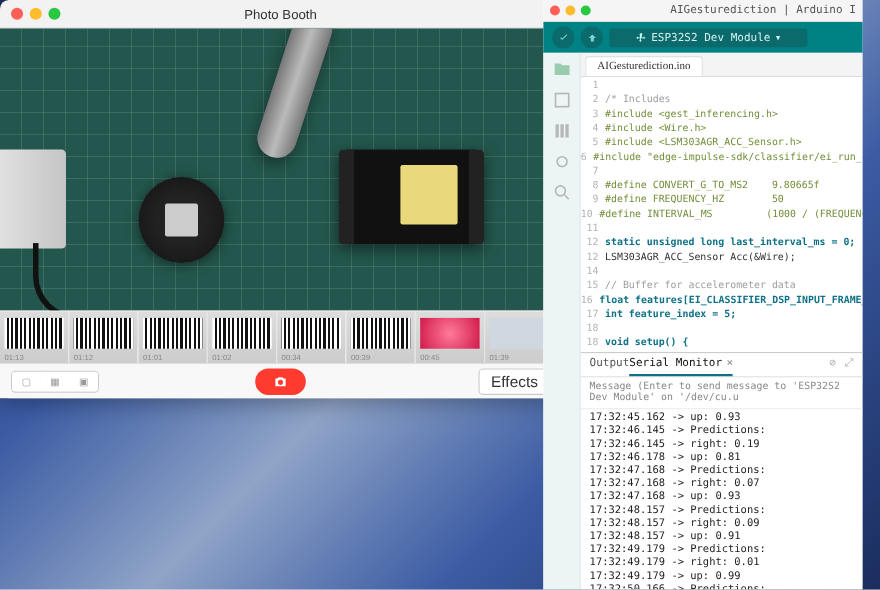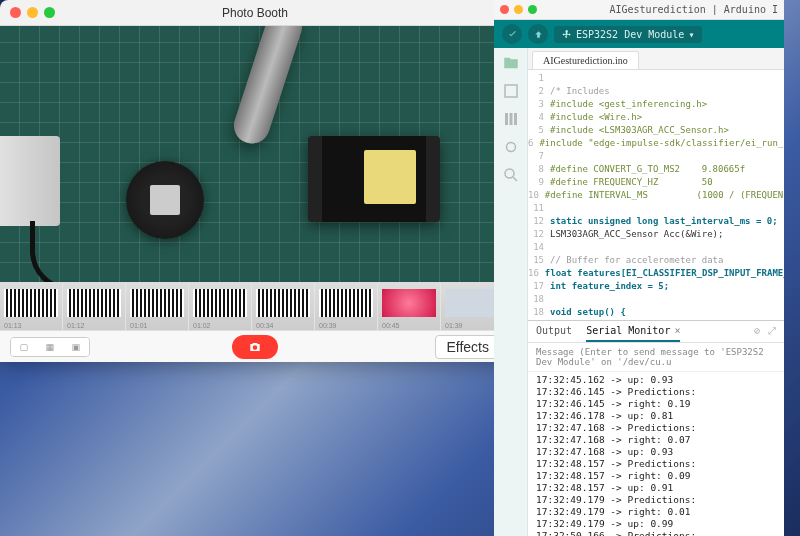--- a/index.html
+++ b/index.html
@@ -34,33 +34,33 @@
 .effects-btn{position:absolute;right:10px;padding:3px 10px;font-size:14px;background:#fff;border:1px solid #ccc;border-radius:4px;color:#333;}
 .mode-seg{position:absolute;left:10px;display:flex;border:1px solid #ccc;border-radius:4px;overflow:hidden;}
 .mode-seg span{width:26px;height:18px;background:#fff;display:flex;align-items:center;justify-content:center;font-size:9px;color:#999;}
 .arduino{position:absolute;top:0;right:16px;bottom:0;width:290px;background:#fff;display:flex;flex-direction:column;font-family:Menlo,Consolas,monospace;}
 .ard-titlebar{height:20px;background:#f5f5f5;border-bottom:1px solid #ddd;display:flex;align-items:center;padding:0 6px;gap:5px;}
 .ard-titlebar .dot{width:9px;height:9px;}
 .ard-title{font-size:10px;color:#555;margin-left:auto;white-space:nowrap;overflow:hidden;}
 .ard-toolbar{height:28px;background:#008184;display:flex;align-items:center;padding:0 8px;gap:6px;}
 .ard-toolbar .btn{width:20px;height:20px;border-radius:50%;background:#0a6a6c;display:flex;align-items:center;justify-content:center;}
 .ard-toolbar .btn svg{width:11px;height:11px;fill:#7fd4d6;}
-.board-select{background:#0a6a6c;color:#d5f0f0;font-size:10px;padding:3px 8px;border-radius:3px;display:flex;align-items:center;gap:4px;}
+.board-select{background:#0a6a6c;color:#d5f0f0;font-size:10px;padding:3px 24px;border-radius:3px;display:flex;align-items:center;gap:4px;}
 .ard-body{display:flex;flex:1;min-height:0;}
 .ard-sidebar{width:34px;background:#edf4f4;border-right:1px solid #dae5e5;display:flex;flex-direction:column;align-items:center;padding-top:6px;gap:10px;}
 .ard-sidebar .ic{width:18px;height:18px;opacity:.55;}
 .editor-col{flex:1;display:flex;flex-direction:column;min-width:0;}
 .tab-row{height:22px;background:#f4f4f4;border-bottom:1px solid #ddd;display:flex;align-items:flex-end;}
 .tab{padding:3px 10px;font-size:10px;background:#fff;border:1px solid #ddd;border-bottom:none;border-radius:3px 3px 0 0;margin-left:4px;color:#333;font-family:Liberation Serif, serif;}
 .code{flex:1;overflow:hidden;background:#fff;font-size:9px;line-height:13px;padding:2px 0;}
 .code-line{display:flex;white-space:pre;}
 .gutter{width:22px;text-align:right;padding-right:6px;color:#b3b3b3;user-select:none;}
 .c-com{color:#9e9e9e;} .c-pp{color:#728e3a;} .c-kw{color:#0f7188;font-weight:600;} .c-fn{color:#c0660a;} .c-id{color:#333;}
 .bottom{border-top:1px solid #ccc;background:#fff;display:flex;flex-direction:column;height:216px;}
-.btabs{display:flex;gap:14px;padding:4px 8px 0;font-size:10px;color:#555;border-bottom:1px solid #e2e2e2;position:relative;}
+.btabs{display:flex;gap:0;padding:4px 8px 0;font-size:10px;color:#555;border-bottom:1px solid #e2e2e2;position:relative;}
 .btab{padding-bottom:4px;}
 .btab.active{color:#111;border-bottom:2px solid #0f7188;}
 .btab .x{margin-left:4px;color:#888;cursor:pointer;}
 .btabs .pin{margin-left:auto;display:flex;gap:8px;opacity:.5;}
 .msgbar{padding:4px 8px;font-size:9px;color:#888;border-bottom:1px solid #eee;}
 .serial{flex:1;overflow:hidden;padding:2px 8px;font-size:9.5px;line-height:12px;color:#222;white-space:pre;}
 </style>
 </head>
 <body>
 

